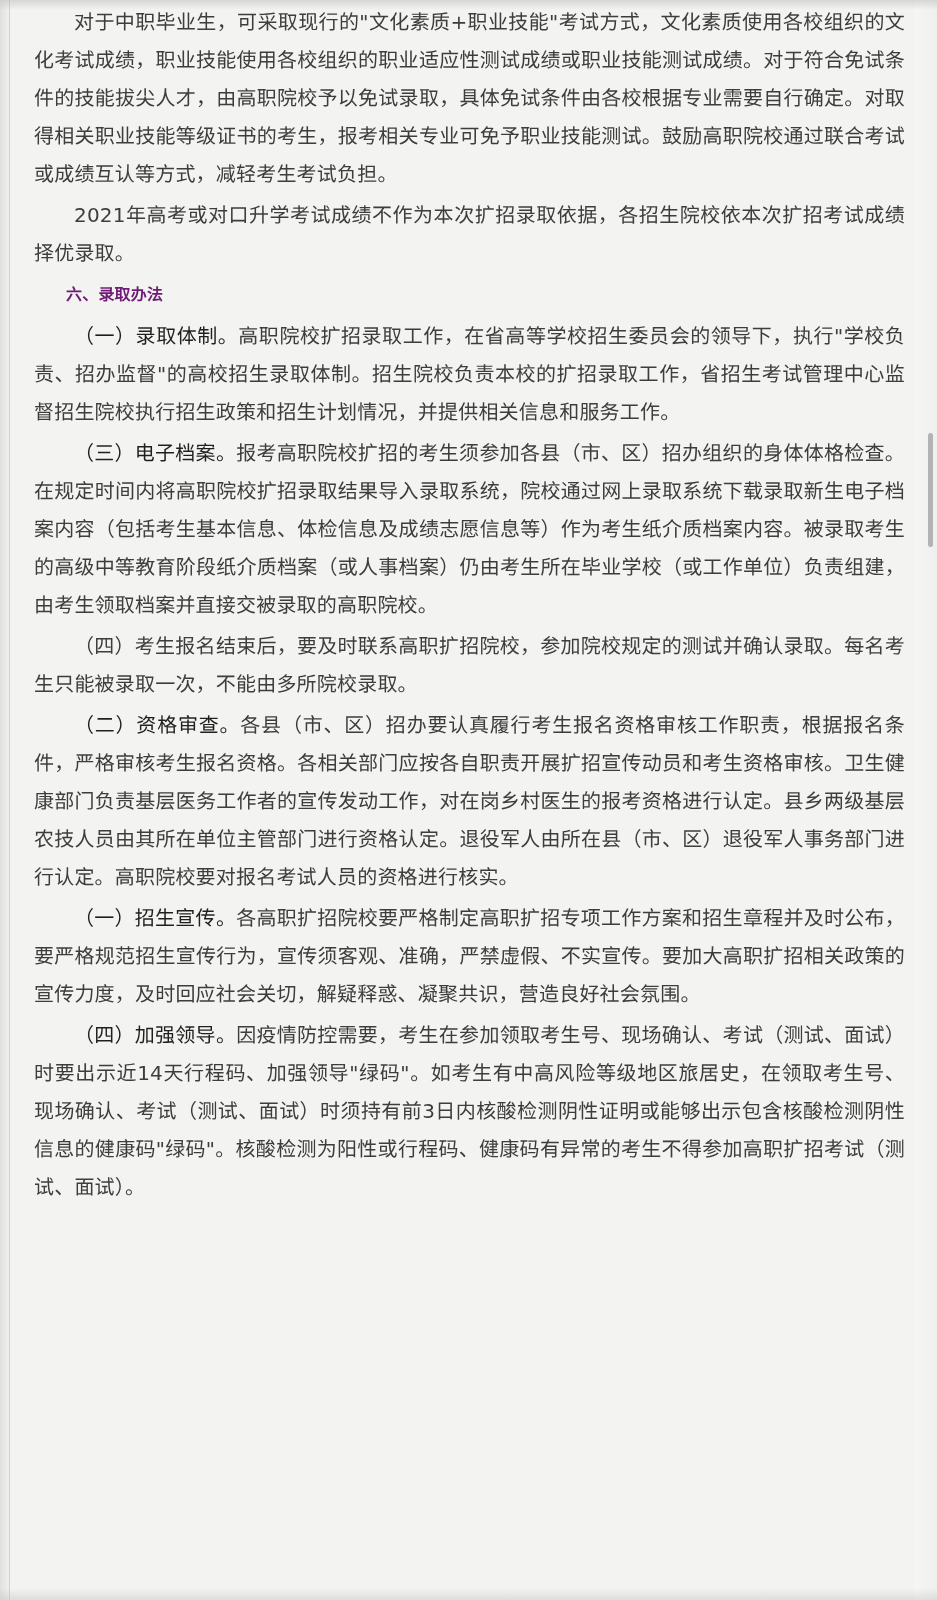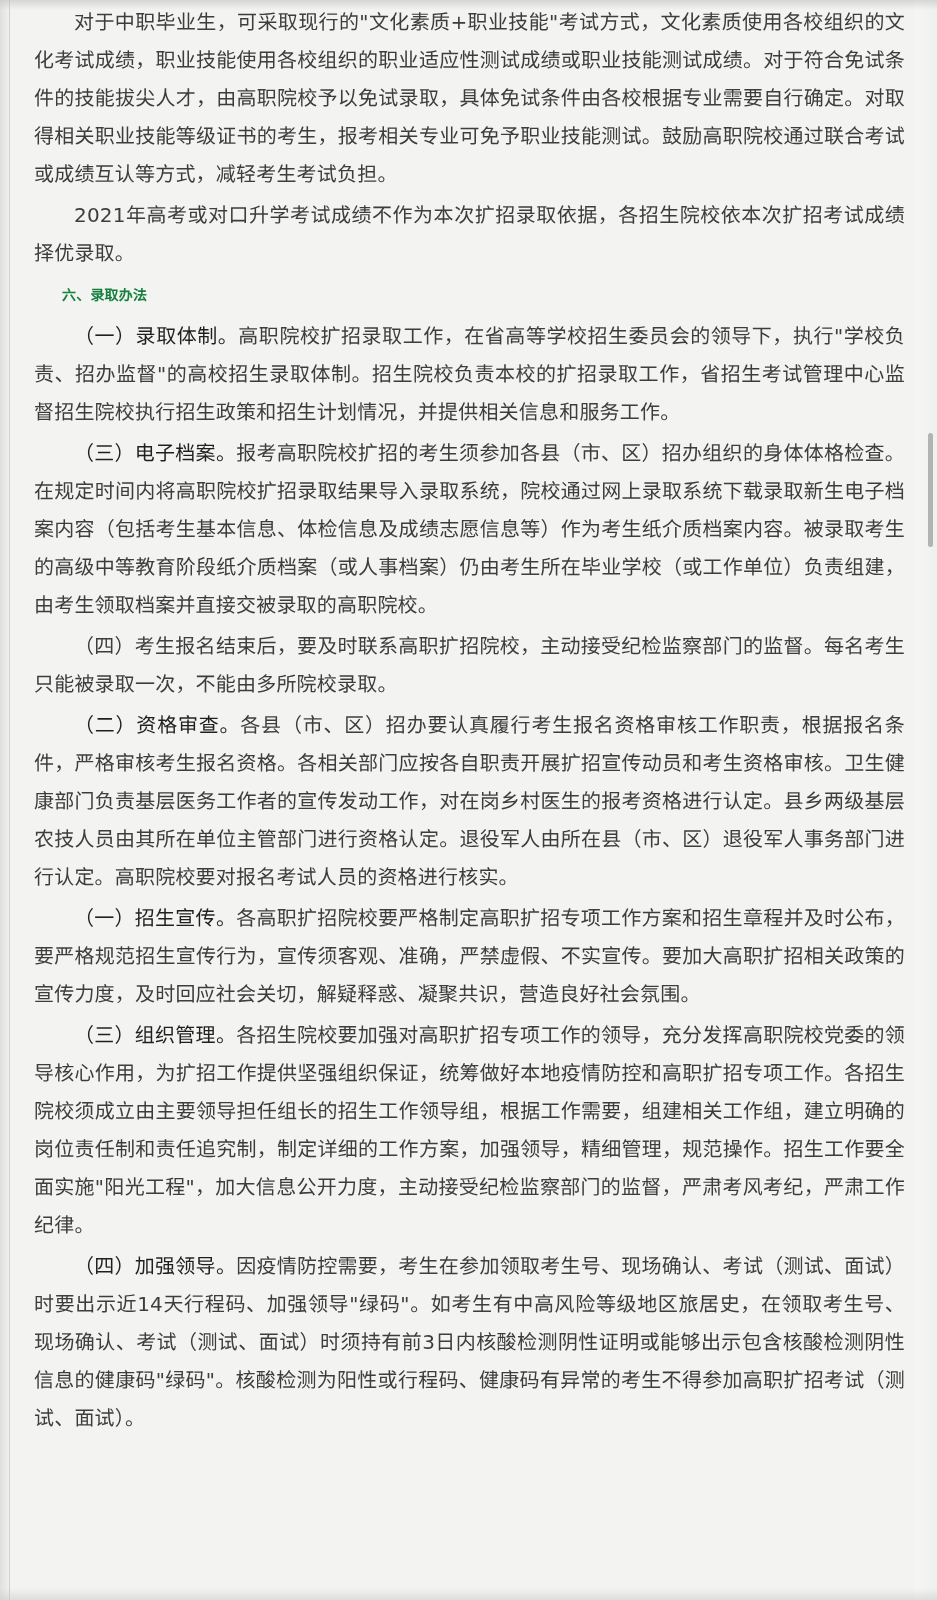--- a/index.html
+++ b/index.html
@@ -29,24 +29,24 @@
     text-align: justify;
     letter-spacing: 0.2px;
   }
   .content p {
     margin: 0 0 3px 0;
     text-indent: 2em;
   }
   .content h3 {
     margin: 4px 0 3px 0;
     text-indent: 2em;
-    font-size: 14px;
+    font-size: 16px;
     line-height: 38px;
     font-weight: bold;
-    color: #15803d;
+    color: #701a75;
   }
   .lead {
     font-weight: normal;
     color: #1f1f1f;
   }
   
   .edge-top {
     position: absolute; top: 0; left: 0; right: 0; height: 10px;
     background: linear-gradient(to bottom, rgba(190,190,188,0.55), rgba(190,190,188,0));
     pointer-events: none;
@@ -87,28 +87,27 @@
 
     <p><span>2021年高考或对口升学考试成绩不作为本次扩招录取依据，各招生院校依本次扩招考试成绩择优录取。</span></p>
 
     <h3>六、录取办法</h3>
 
     <p><b class="lead">（一）录取体制。</b><span>高职院校扩招录取工作，在省高等学校招生委员会的领导下，执行"学校负责、招办监督"的高校招生录取体制。招生院校负责本校的扩招录取工作，省招生考试管理中心监督招生院校执行招生政策和招生计划情况，并提供相关信息和服务工作。</span></p>
 
 
     <p><b class="lead">（三）电子档案。</b><span>报考高职院校扩招的考生须参加各县（市、区）招办组织的身体体格检查。在规定时间内将高职院校扩招录取结果导入录取系统，院校通过网上录取系统下载录取新生电子档案内容（包括考生基本信息、体检信息及成绩志愿信息等）作为考生纸介质档案内容。被录取考生的高级中等教育阶段纸介质档案（或人事档案）仍由考生所在毕业学校（或工作单位）负责组建，由考生领取档案并直接交被录取的高职院校。</span></p>
 
-    <p><span>（四）考生报名结束后，要及时联系高职扩招院校，主动接受纪检监察部门的监督。每名考生只能被录取一次，不能由多所院校录取。</span></p>
+    <p><span>（四）考生报名结束后，要及时联系高职扩招院校，参加院校规定的测试并确认录取。每名考生只能被录取一次，不能由多所院校录取。</span></p>
 
 
     <p><b class="lead">（二）资格审查。</b><span>各县（市、区）招办要认真履行考生报名资格审核工作职责，根据报名条件，严格审核考生报名资格。各相关部门应按各自职责开展扩招宣传动员和考生资格审核。卫生健康部门负责基层医务工作者的宣传发动工作，对在岗乡村医生的报考资格进行认定。县乡两级基层农技人员由其所在单位主管部门进行资格认定。退役军人由所在县（市、区）退役军人事务部门进行认定。高职院校要对报名考试人员的资格进行核实。</span></p>
 
     <p><b class="lead">（一）招生宣传。</b><span>各高职扩招院校要严格制定高职扩招专项工作方案和招生章程并及时公布，要严格规范招生宣传行为，宣传须客观、准确，严禁虚假、不实宣传。要加大高职扩招相关政策的宣传力度，及时回应社会关切，解疑释惑、凝聚共识，营造良好社会氛围。</span></p>
 
-    <p><b class="lead">（三）组织管理。</b><span>各招生院校要加强对高职扩招专项工作的领导，充分发挥高职院校党委的领导核心作用，为扩招工作提供坚强组织保证，统筹做好本地疫情防控和高职扩招专项工作。各招生院校须成立由主要领导担任组长的招生工作领导组，根据工作需要，组建相关工作组，建立明确的岗位责任制和责任追究制，制定详细的工作方案，加强领导，精细管理，规范操作。招生工作要全面实施"阳光工程"，加大信息公开力度，主动接受纪检监察部门的监督，严肃考风考纪，严肃工作纪律。</span></p>
 
     <p><b class="lead">（四）加强领导。</b><span>因疫情防控需要，考生在参加领取考生号、现场确认、考试（测试、面试）时要出示近14天行程码、加强领导"绿码"。如考生有中高风险等级地区旅居史，在领取考生号、现场确认、考试（测试、面试）时须持有前3日内核酸检测阴性证明或能够出示包含核酸检测阴性信息的健康码"绿码"。核酸检测为阳性或行程码、健康码有异常的考生不得参加高职扩招考试（测试、面试）。</span></p>
 
     <p></p>
 
   </div>
 
   <div class="scroll-track"></div>
   <div class="scroll-thumb"></div>
 

